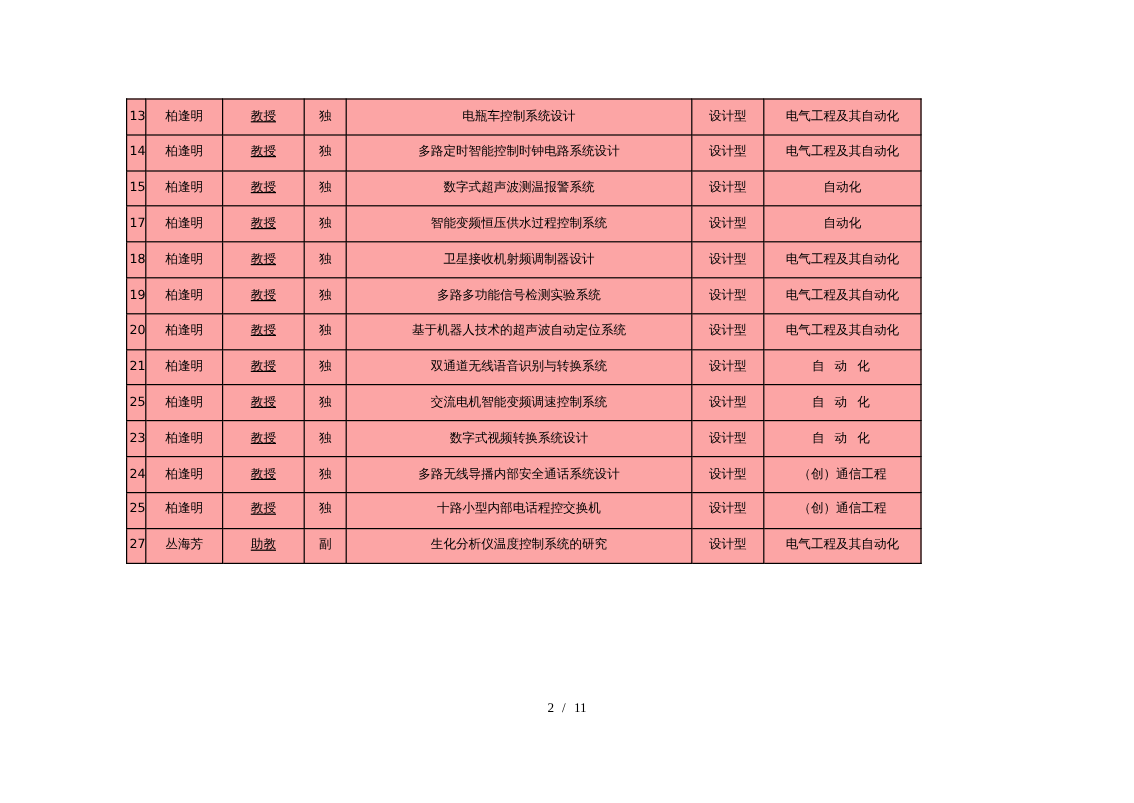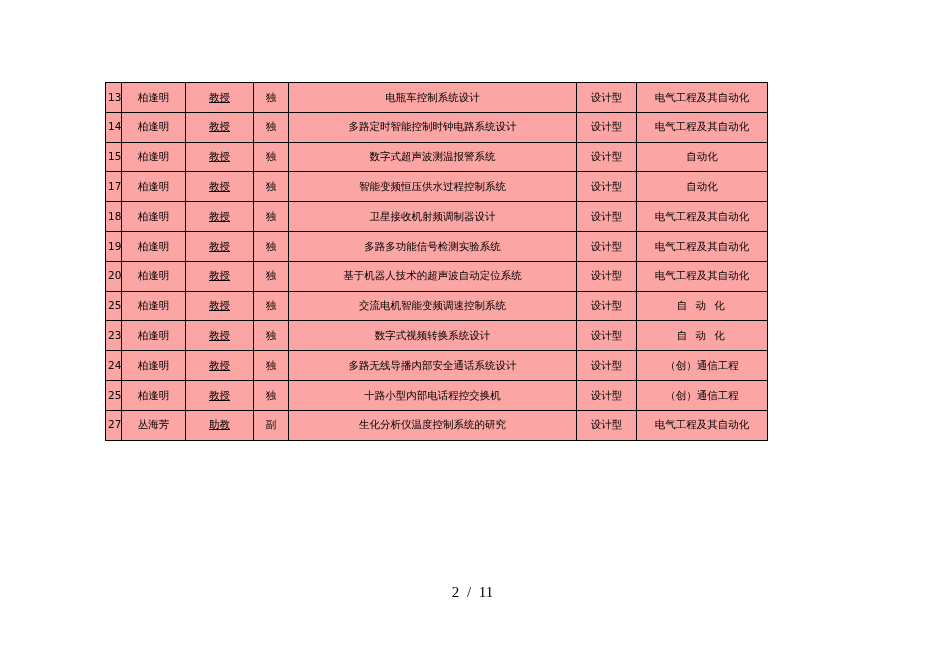--- a/index.html
+++ b/index.html
@@ -59,21 +59,21 @@
   td.cell-type  { font-size: 10.5px; }
   td.cell-major { font-size: 10.5px; }
   td.spaced     { letter-spacing: 2.5px; }
 
   #footer {
     position: absolute;
     left: 0;
     top: 584px;
     width: 945px;
     text-align: center;
-    font-size: 15px;
+    font-size: 11px;
     color: #000000;
     font-family: "Liberation Serif", "DejaVu Serif", serif;
   }
   #footer .sep { padding: 0 4px; }
 </style>
 </head>
 <body>
 
 <div id="page">
 
@@ -146,20 +146,29 @@
           <tr>
             <td class="cell-no">20</td>
             <td class="cell-name">柏逢明</td>
             <td class="cell-title">教授</td>
             <td class="cell-role">独</td>
             <td class="cell-proj">基于机器人技术的超声波自动定位系统</td>
             <td class="cell-type">设计型</td>
             <td class="cell-major">电气工程及其自动化</td>
           </tr>
           <tr>
+            <td class="cell-no">21</td>
+            <td class="cell-name">柏逢明</td>
+            <td class="cell-title">教授</td>
+            <td class="cell-role">独</td>
+            <td class="cell-proj">双通道无线语音识别与转换系统</td>
+            <td class="cell-type">设计型</td>
+            <td class="cell-major spaced">自 动 化</td>
+          </tr>
+          <tr>
             <td class="cell-no">25</td>
             <td class="cell-name">柏逢明</td>
             <td class="cell-title">教授</td>
             <td class="cell-role">独</td>
             <td class="cell-proj">交流电机智能变频调速控制系统</td>
             <td class="cell-type">设计型</td>
             <td class="cell-major spaced">自 动 化</td>
           </tr>
           <tr>
             <td class="cell-no">23</td>

